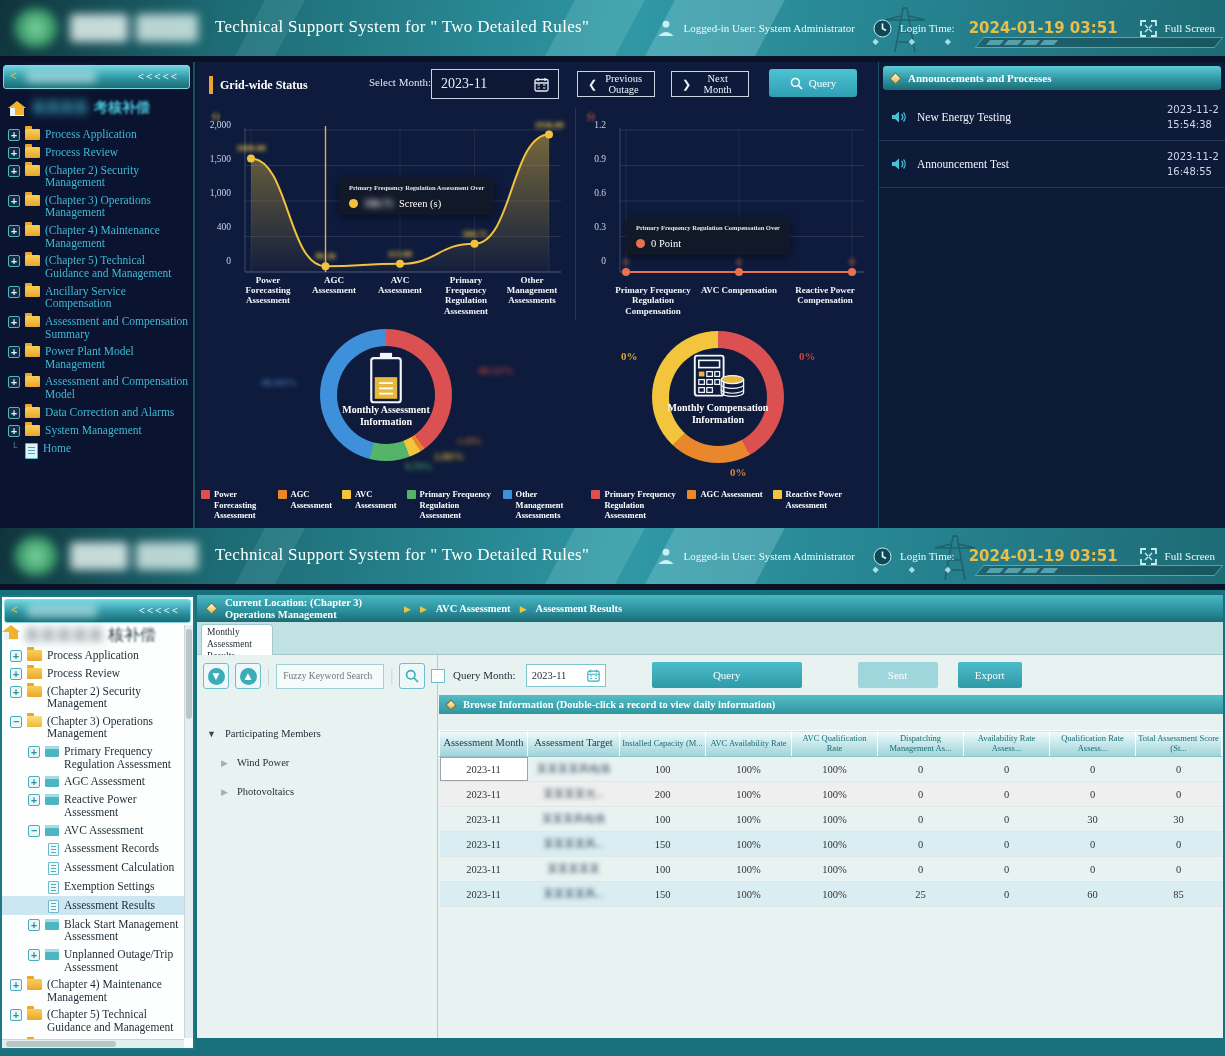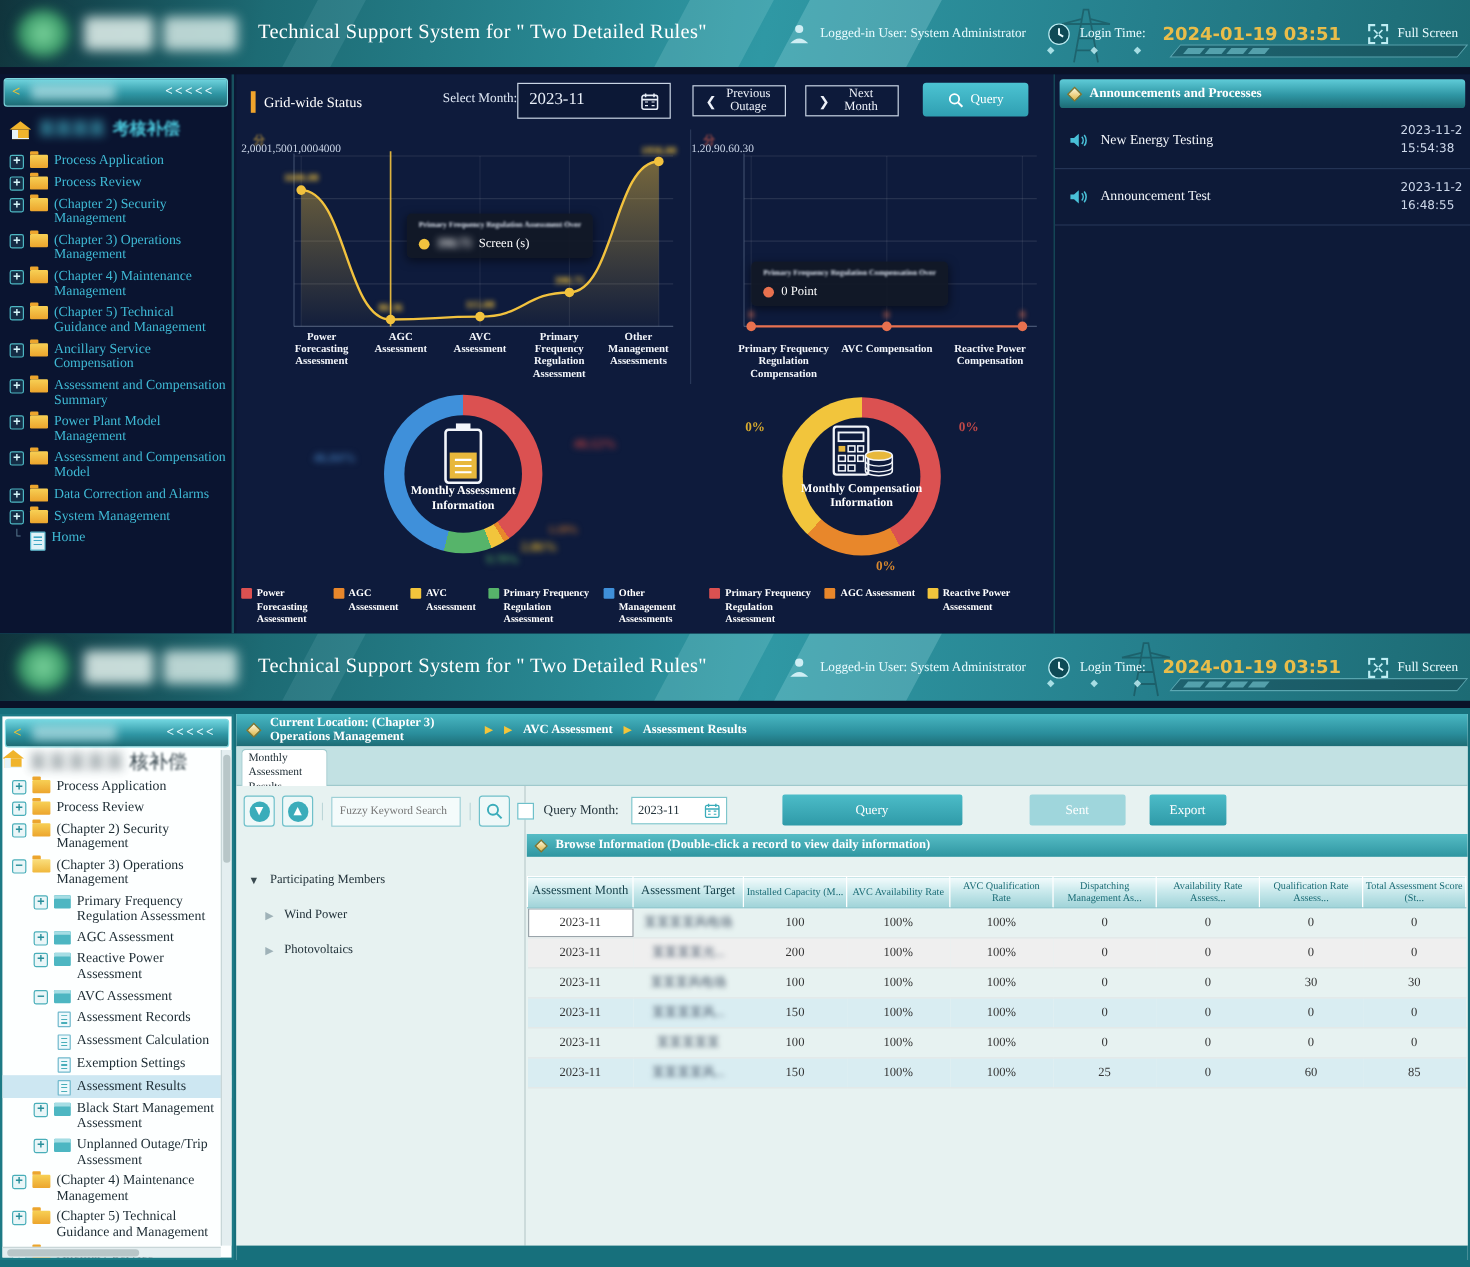--- a/index.html
+++ b/index.html
@@ -56,37 +56,37 @@
   .fi{flex:0 0 auto;margin-top:1px;}
   .i-folder .fi,.i-folder-open .fi{position:relative;width:15px;height:11px;border-radius:1px;background:linear-gradient(180deg,#f7d055 0%,#eca52d 100%);}
   .i-folder .fi::before,.i-folder-open .fi::before{content:"";position:absolute;left:0;top:-3px;width:7px;height:3px;border-radius:1px 1px 0 0;background:#eca52d;}
   .i-folder-open .fi{background:linear-gradient(180deg,#fadf7e 0%,#f0b83c 100%);}
   .i-doc3 .fi{position:relative;width:13px;height:16px;background:#dff2f8;border:1px solid #59b6cc;border-radius:1px;}
   .i-doc3 .fi::before{content:"";position:absolute;left:2px;top:3px;width:7px;height:8px;
       background:repeating-linear-gradient(#3fa7c5 0 1px,transparent 1px 3px);}
   
   .dmain{position:absolute;left:197px;top:62px;width:681px;height:466px;background:#0e1b3c;}
   .dash-bar{position:absolute;left:0;top:0;width:100%;height:46px;display:flex;align-items:center;}
-  .sec-t{display:flex;align-items:center;gap:7px;margin-left:12px;color:#fff;font-size:12px;font-weight:normal;}
+  .sec-t{display:flex;align-items:center;gap:7px;margin-left:12px;color:#fff;font-size:12px;font-weight:bold;}
   .sec-t .obar{width:4px;height:18px;background:#f0a42c;}
   .sel-month{position:absolute;left:172px;top:14px;color:#dfe8f5;font-size:11px;}
   .month-input{position:absolute;left:234px;top:7px;width:128px;height:30px;border:1px solid #c8d4e4;background:#0c1836;
                color:#e8eef8;font-size:14px;display:flex;align-items:center;justify-content:space-between;padding:0 9px;}
   .btn-ghost{position:absolute;top:9px;height:26px;border:1px solid #c8d4e4;background:#0d1a3a;color:#eef2fa;
              font-size:10.5px;display:flex;align-items:center;gap:6px;padding:0 10px;cursor:pointer;font-family:"Liberation Serif",serif;}
   .bp{left:380px;width:78px;}.bn{left:474px;width:78px;}
   .chev{font-family:"DejaVu Sans",sans-serif;font-weight:bold;font-size:11px;}
   .btn-query{position:absolute;left:572px;top:7px;width:88px;height:28px;border:none;border-radius:3px;cursor:pointer;
              background:linear-gradient(180deg,#4cc3d2 0%,#2f9fb2 100%);color:#fff;font-size:11px;display:flex;align-items:center;justify-content:center;gap:6px;font-family:"Liberation Serif",serif;}
   .chart-box{position:absolute;top:46px;height:212px;}
   .cb1{left:4px;width:372px;}
   .cb2{left:378px;width:300px;border-left:1px solid rgba(120,140,170,.25);}
   .unit{position:absolute;left:10px;top:2px;font-size:10px;filter:blur(.8px);}
   .u-gold{color:#d7a93c;}.u-red{color:#e0604a;}
-  .yticks{position:absolute;left:0;top:12px;width:30px;height:146px;display:flex;flex-direction:row;justify-content:space-between;
+  .yticks{position:absolute;left:0;top:12px;width:30px;height:146px;display:flex;flex-direction:column;justify-content:space-between;
           text-align:right;color:#c9d4e6;font-size:9.5px;filter:blur(.6px);}
   .plot{position:absolute;left:34px;top:14px;}
   .cats{position:absolute;left:34px;bottom:4px;display:flex;color:#f2f5fa;font-weight:bold;font-size:9px;text-align:center;}
   .cats span{flex:1;padding:0 2px;line-height:1.15;}
   .plabel{position:absolute;transform:translate(-50%,-100%);font-size:9px;font-weight:bold;white-space:nowrap;filter:blur(2px);}
   .tipbox{position:absolute;background:rgba(18,24,38,.94);border-radius:4px;padding:6px 10px;z-index:5;box-shadow:0 2px 8px rgba(0,0,0,.5);}
   .tipbox .tt{color:#dfe6f2;font-size:6.5px;font-weight:bold;white-space:nowrap;filter:blur(.7px);}
   .tipbox .tv{display:flex;align-items:center;gap:6px;margin-top:7px;color:#fff;font-size:10.5px;}
   .tipdot{width:9px;height:9px;border-radius:50%;}
   .tip1{left:104px;top:56px;}

